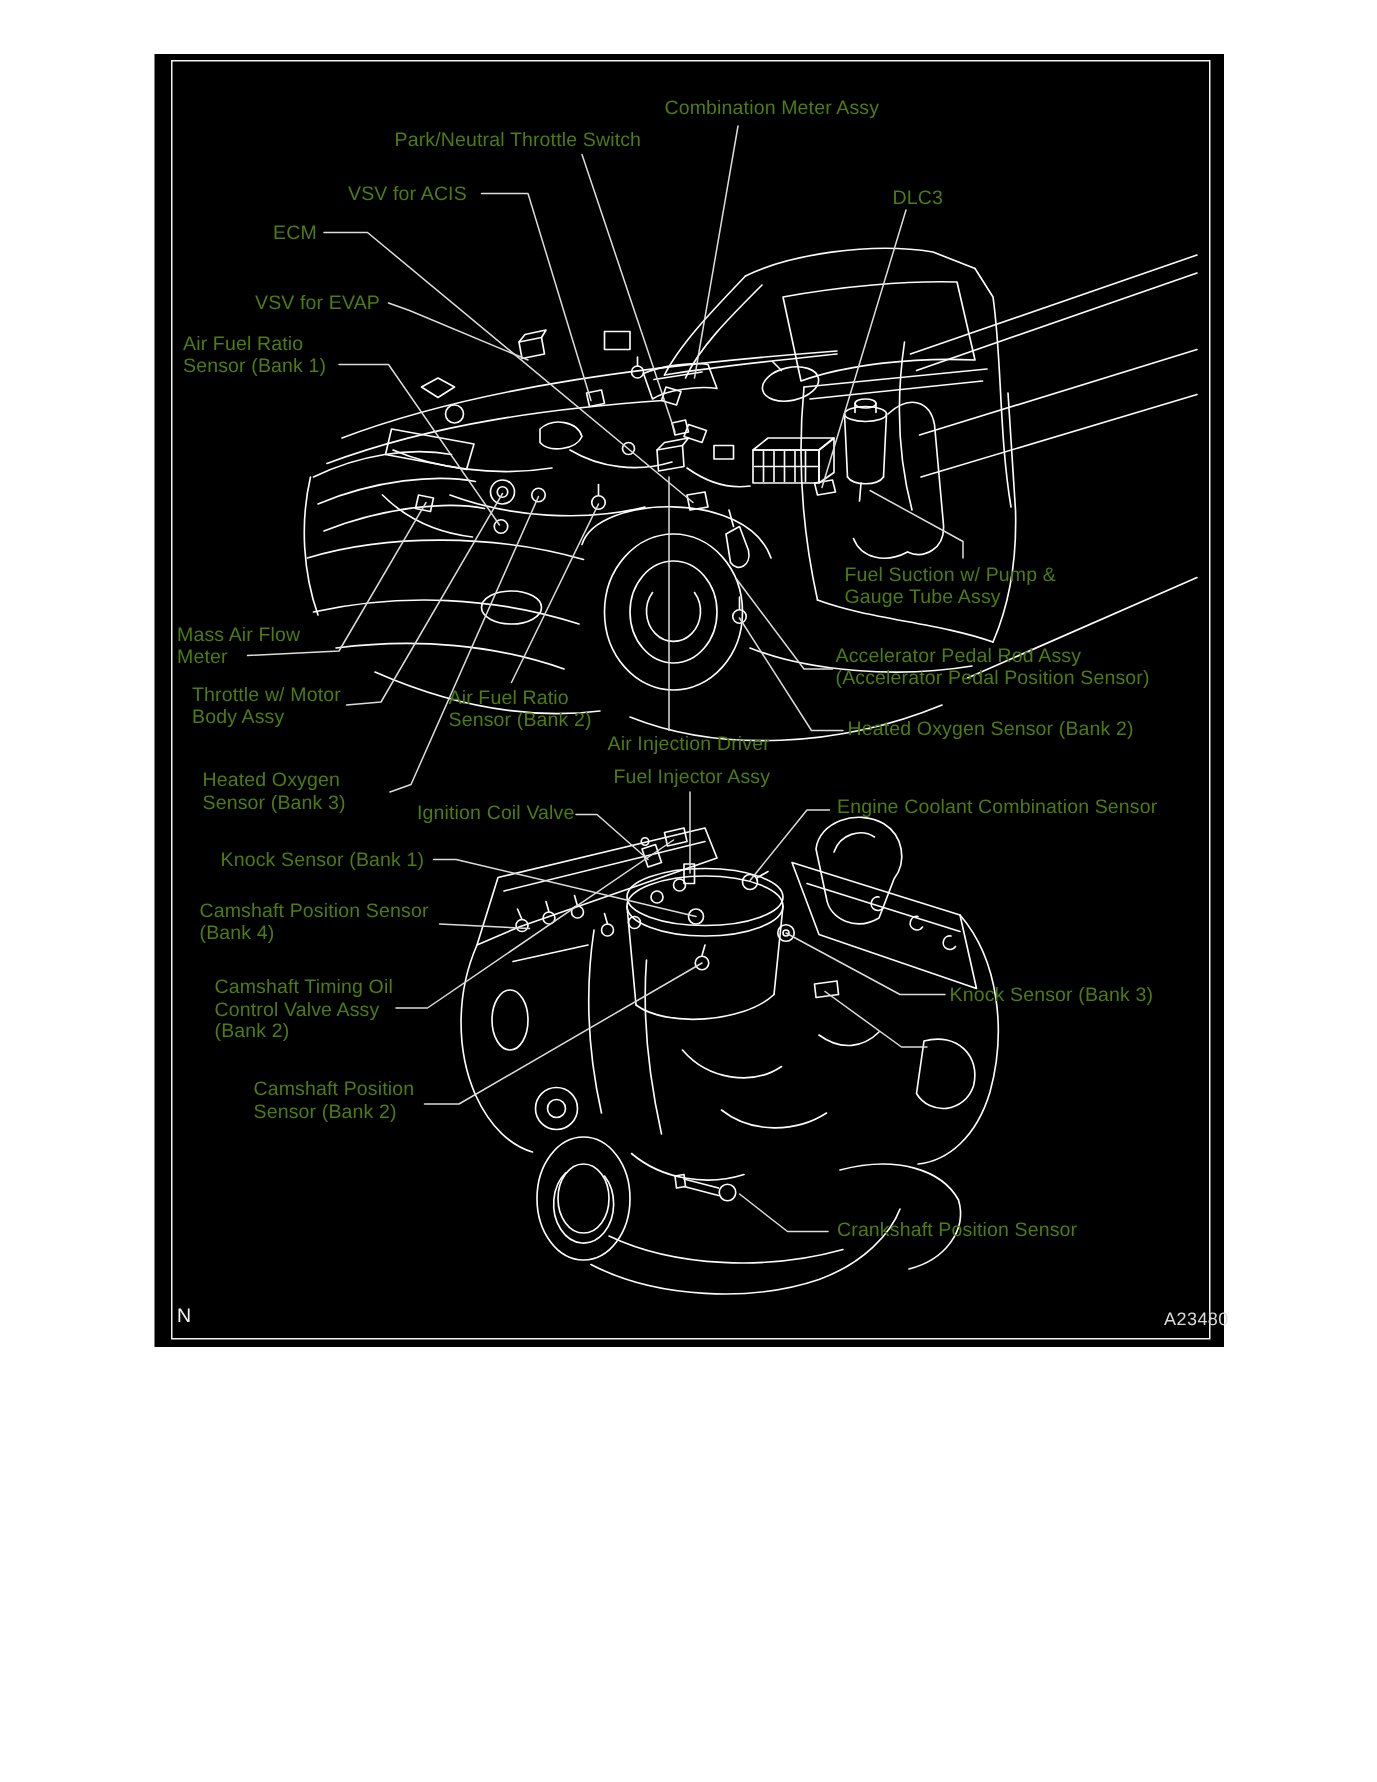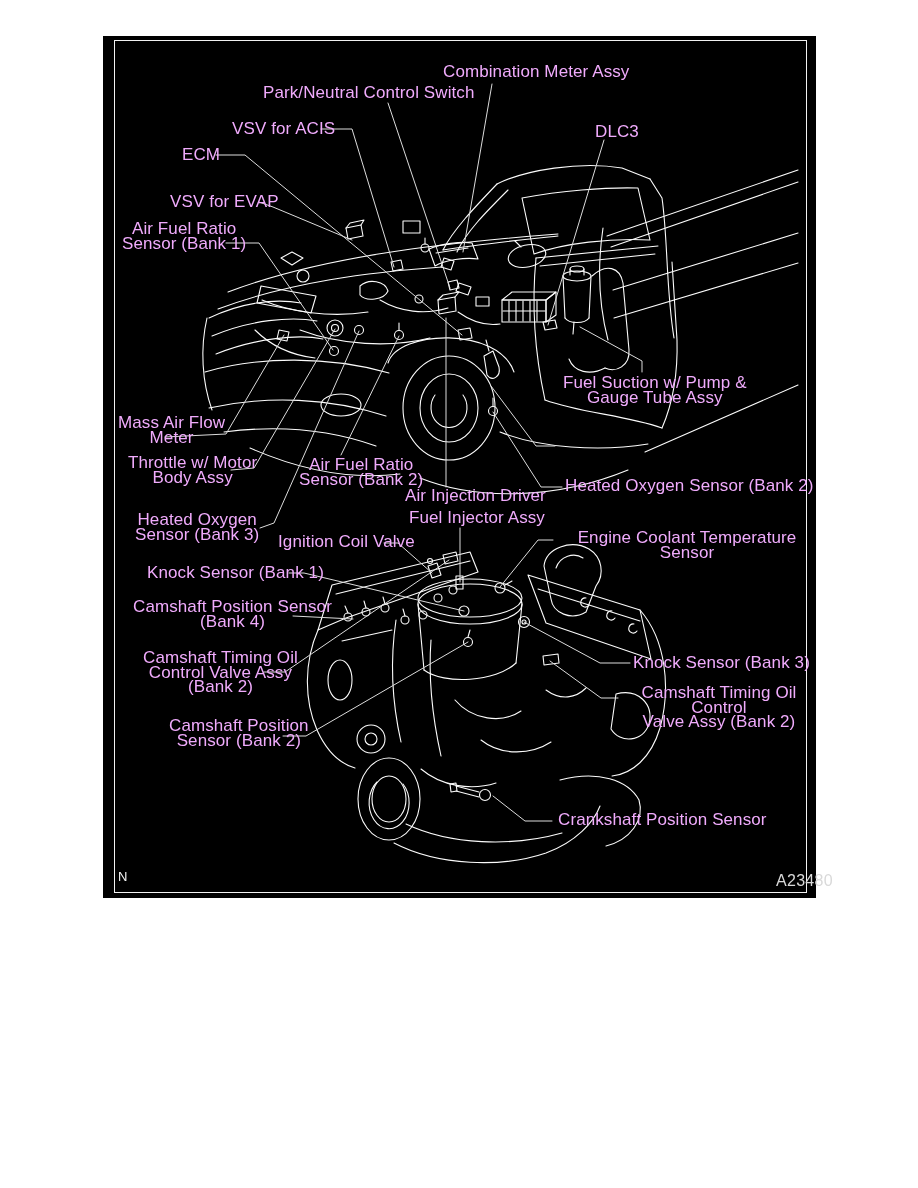--- a/index.html
+++ b/index.html
@@ -1,24 +1,24 @@
 <!DOCTYPE html>
 <html><head>
 <meta charset="utf-8">
 <style>
   html,body{margin:0;padding:0;background:#ffffff;}
   #page{position:relative;width:918px;height:1188px;background:#ffffff;overflow:hidden;
         font-family:"Liberation Sans", sans-serif;}
   #figure{position:absolute;left:103px;top:36px;width:713px;height:862px;background:#000000;}
   #frame{position:absolute;left:11px;top:4px;right:9px;bottom:5px;border:1.5px solid #f2f2f2;}
   #art{position:absolute;left:0;top:0;width:713px;height:862px;}
-  .lbl{position:absolute;color:#f0abfc;font-size:17px;line-height:14.6px;
-       white-space:pre-line;letter-spacing:0.1px;text-align:center;}
+  .lbl{position:absolute;color:#4d7c0f;font-size:13px;line-height:14.6px;
+       white-space:pre-line;letter-spacing:0.1px;}
   .mark{position:absolute;color:#f5f5f5;font-size:13px;}
-  .code{position:absolute;color:#d9d9d9;font-size:16px;letter-spacing:0.3px;}
+  .code{position:absolute;color:#d9d9d9;font-size:12px;letter-spacing:0.3px;}
   svg *{vector-effect:non-scaling-stroke;}
   .art-stroke{fill:none;stroke:#fbfbfb;stroke-width:1.1;stroke-linecap:round;stroke-linejoin:round;}
   .leader{fill:none;stroke:#dcdcdc;stroke-width:1;stroke-linecap:round;stroke-linejoin:round;}
 </style>
 </head>
 <body>
 
 <div id="page">
   <div id="figure">
     <div id="frame"></div>
@@ -270,51 +270,51 @@
         <polyline class="leader" points="293,616 353,619"></polyline>
         <polyline class="leader" points="264,672 285,672 449,560"></polyline>
         <polyline class="leader" points="630,663 600,663 524,622"></polyline>
         <polyline class="leader" points="618,698 601,698 550,661"></polyline>
         <polyline class="leader" points="283,736 306,736 468,642"></polyline>
         <polyline class="leader" points="552,821 525,821 493,796"></polyline>
       </g>
     </svg>
 
     <div class="lbl" style="left:340px;top:29px">Combination Meter Assy</div>
-    <div class="lbl" style="left:160px;top:50px">Park/Neutral Control Switch</div>
+    <div class="lbl" style="left:160px;top:50px">Park/Neutral Throttle Switch</div>
     <div class="lbl" style="left:129px;top:86px">VSV for ACIS</div>
     <div class="lbl" style="left:79px;top:112px">ECM</div>
     <div class="lbl" style="left:492px;top:89px">DLC3</div>
     <div class="lbl" style="left:67px;top:159px">VSV for EVAP</div>
     <div class="lbl" style="left:19px;top:186px">Air Fuel Ratio
 Sensor (Bank 1)</div>
     <div class="lbl" style="left:460px;top:340px">Fuel Suction w/ Pump &amp;
 Gauge Tube Assy</div>
     <div class="lbl" style="left:15px;top:380px">Mass Air Flow
 Meter</div>
+    <div class="lbl" style="left:454px;top:394px">Accelerator Pedal Rod Assy
+(Accelerator Pedal Position Sensor)</div>
     <div class="lbl" style="left:25px;top:420px">Throttle w/ Motor
 Body Assy</div>
     <div class="lbl" style="left:196px;top:422px">Air Fuel Ratio
 Sensor (Bank 2)</div>
     <div class="lbl" style="left:462px;top:443px">Heated Oxygen Sensor (Bank 2)</div>
     <div class="lbl" style="left:302px;top:453px">Air Injection Driver</div>
     <div class="lbl" style="left:32px;top:477px">Heated Oxygen
 Sensor (Bank 3)</div>
     <div class="lbl" style="left:306px;top:475px">Fuel Injector Assy</div>
     <div class="lbl" style="left:175px;top:499px">Ignition Coil Valve</div>
-    <div class="lbl" style="left:455px;top:495px">Engine Coolant Temperature Sensor</div>
+    <div class="lbl" style="left:455px;top:495px">Engine Coolant Combination Sensor</div>
     <div class="lbl" style="left:44px;top:530px">Knock Sensor (Bank 1)</div>
     <div class="lbl" style="left:30px;top:564px">Camshaft Position Sensor
 (Bank 4)</div>
     <div class="lbl" style="left:40px;top:615px">Camshaft Timing Oil
 Control Valve Assy
 (Bank 2)</div>
     <div class="lbl" style="left:530px;top:620px">Knock Sensor (Bank 3)</div>
-    <div class="lbl" style="left:519px;top:650px">Camshaft Timing Oil Control
-Valve Assy (Bank 2)</div>
     <div class="lbl" style="left:66px;top:683px">Camshaft Position
 Sensor (Bank 2)</div>
     <div class="lbl" style="left:455px;top:777px">Crankshaft Position Sensor</div>
 
     <div class="mark" style="left:15px;top:833px">N</div>
     <div class="code" style="left:673px;top:836px">A23480</div>
   </div>
 </div>
 
 </body></html>

